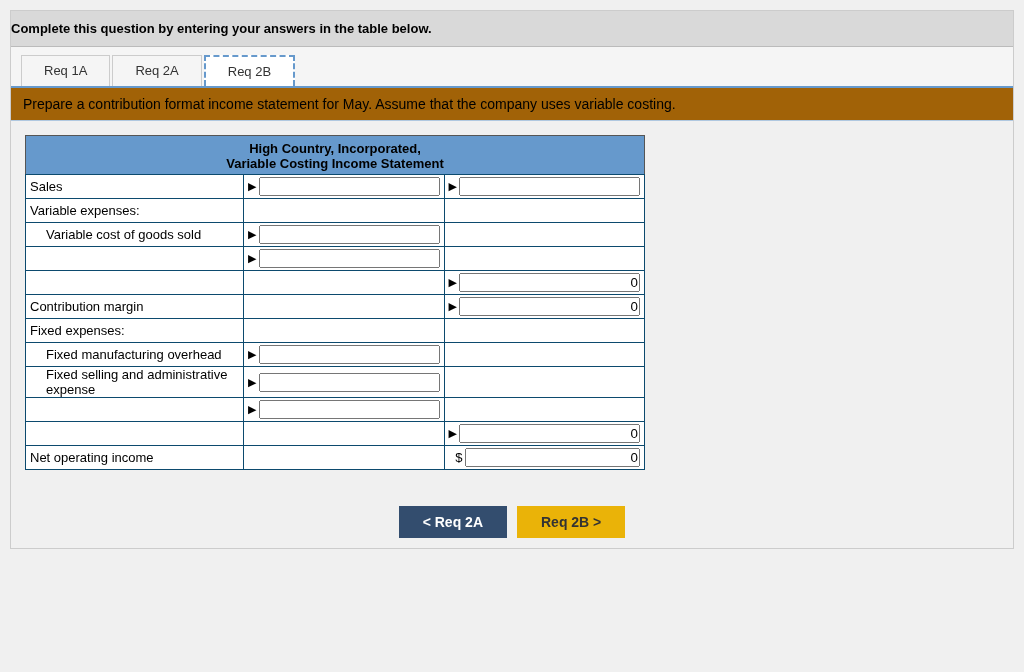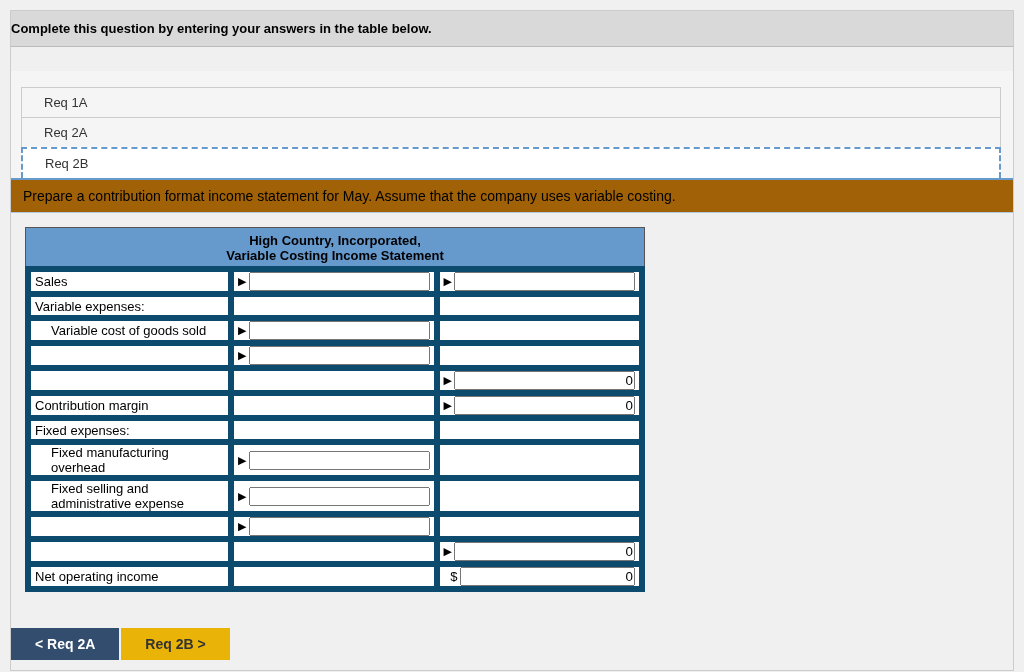--- a/index.html
+++ b/index.html
@@ -21,25 +21,24 @@
     .instruction-bar {
       background: #d9d9d9;
       padding: 10px 0;
       font-weight: bold;
       font-size: 13px;
       border-bottom: 1px solid #bbb;
     }
     .tabs-bar {
       background: #f5f5f5;
       display: flex;
-      flex-direction: column;
+      flex-direction: row;
       border-bottom: 2px solid #6699cc;
-      padding: 16px 10px 0 10px;
+      padding: 8px 10px 0 10px;
       gap: 0;
-      margin-top: 24px;
     }
     .tab {
       padding: 7px 22px;
       border: 1px solid #ccc;
       border-bottom: none;
       background: #f5f5f5;
       cursor: pointer;
       font-size: 13px;
       margin-right: 2px;
       color: #333;
@@ -80,43 +79,43 @@
     }
     .caption-line1 {
       font-size: 13px;
       font-weight: bold;
     }
     .caption-line2 {
       font-size: 13px;
       font-weight: bold;
     }
     .income-table tbody tr td {
-      border: 6px solid #0c4a6e;
+      border: 1px solid #0c4a6e;
       padding: 0 4px;
       font-size: 13px;
       height: 24px;
     }
     .col-label { width: 340px; }
     .col-mid   { width: 110px; }
     .col-right { width: 110px; }
     .indented { padding-left: 20px !important; }
     .arrow-indicator {
       display: inline-block;
       color: #000;
       font-size: 11px;
       margin-right: 2px;
     }
     .cell-with-arrow {
       display: flex;
       align-items: center;
     }
     .bottom-nav {
       display: flex;
-      justify-content: flex-start;
-      gap: 2px;
+      justify-content: center;
+      gap: 10px;
       padding: 16px 0 10px 0;
     }
     .nav-btn {
       padding: 8px 24px;
       font-size: 14px;
       font-weight: bold;
       cursor: pointer;
       border: none;
     }
     .nav-btn.dark {

